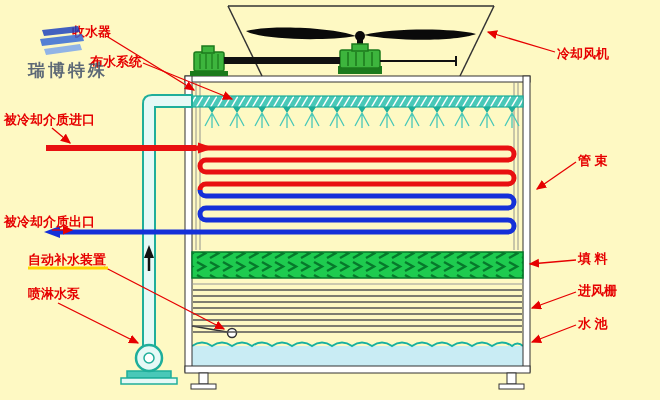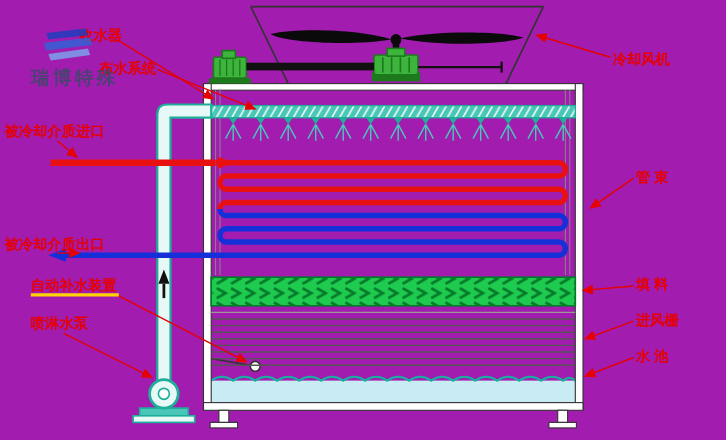--- a/index.html
+++ b/index.html
@@ -1,17 +1,17 @@
 <!DOCTYPE html>
 <html><head>
 <meta charset="utf-8">
 <title>diagram</title>
 <style>
   html,body{margin:0;padding:0;background:#ffffff;font-family:"Liberation Sans",sans-serif;}
-  .stage{position:relative;width:660px;height:400px;background:#a21caf;overflow:hidden;}
+  .stage{position:relative;width:660px;height:400px;background:#fef9c3;overflow:hidden;}
   svg{display:block;}
   text.lbl{font-size:13px;font-weight:bold;fill:#e60000;}
   text.wm{font-size:17px;font-weight:bold;fill:#3a4a66;letter-spacing:3px;}
 </style>
 </head>
 <body>
 
 <div class="stage">
 <svg width="660" height="400" viewBox="0 0 660 400">
   <defs>

